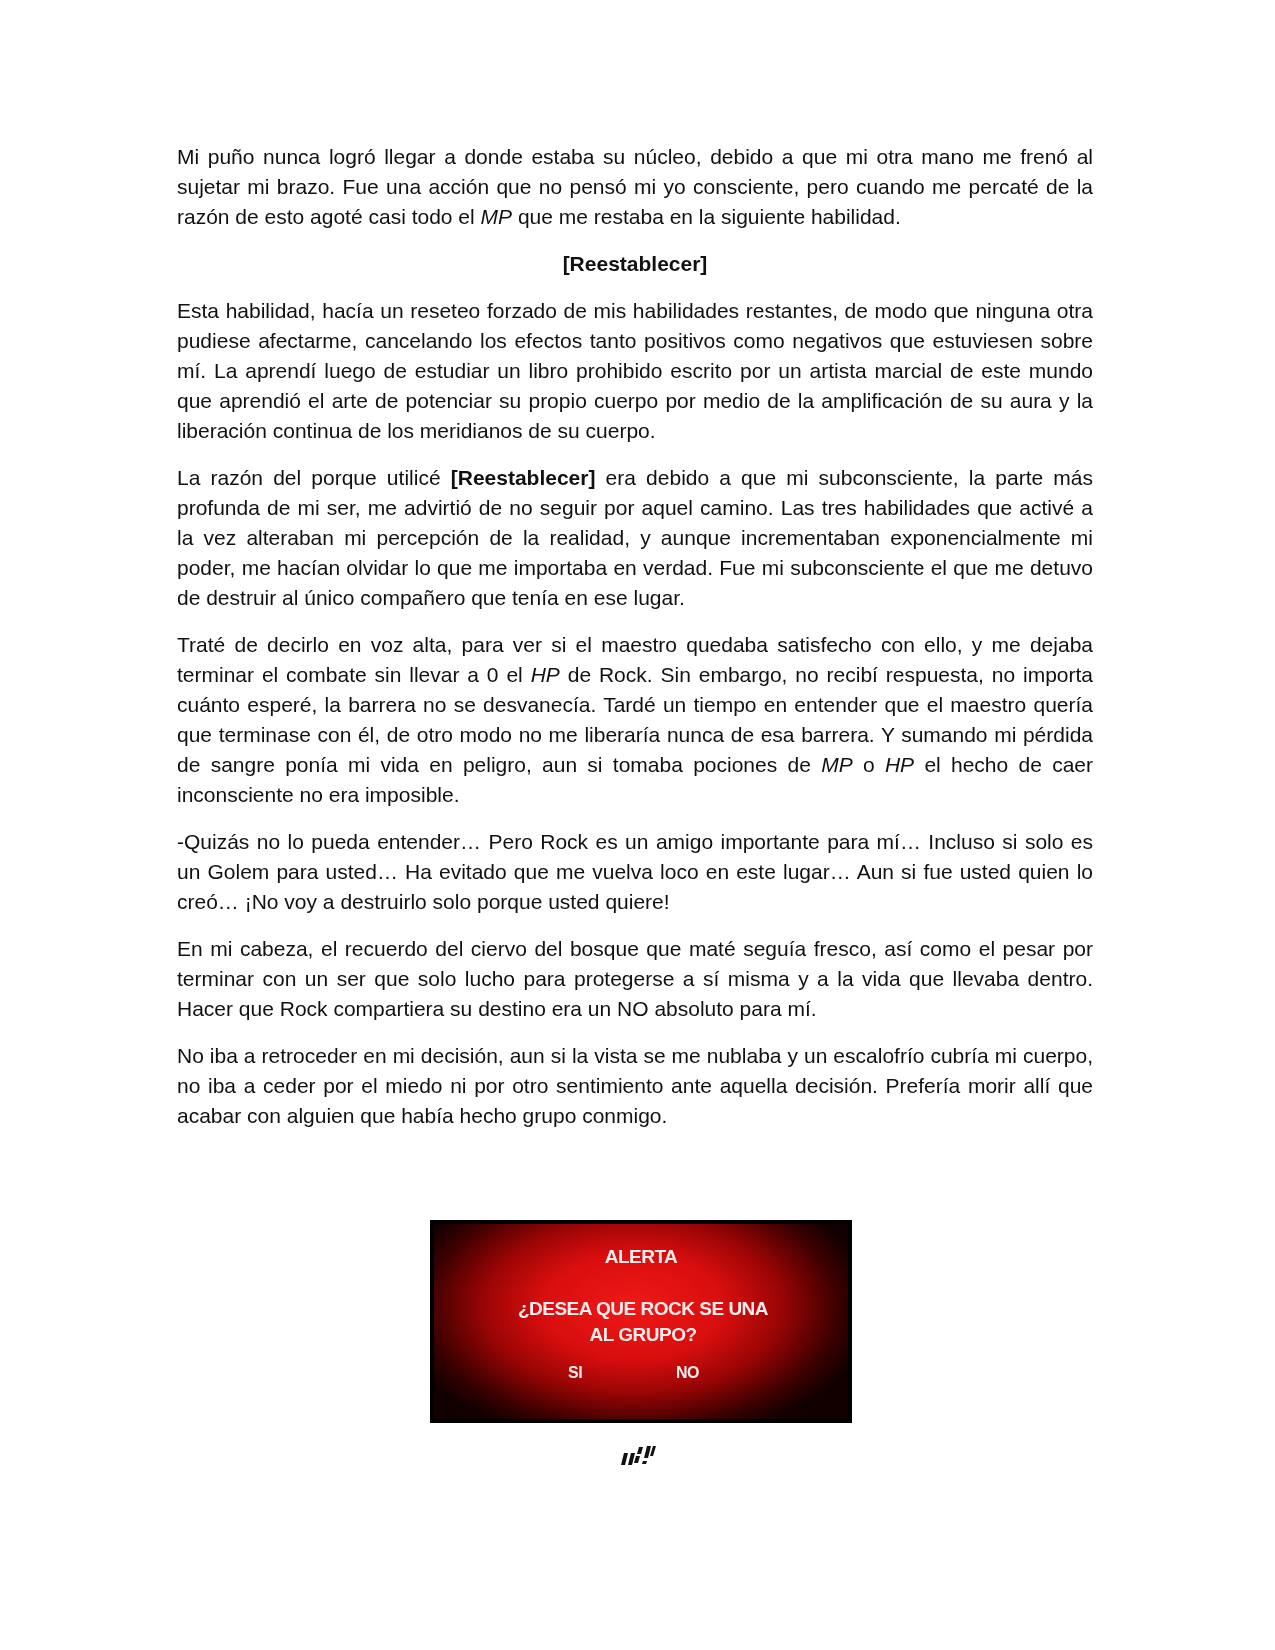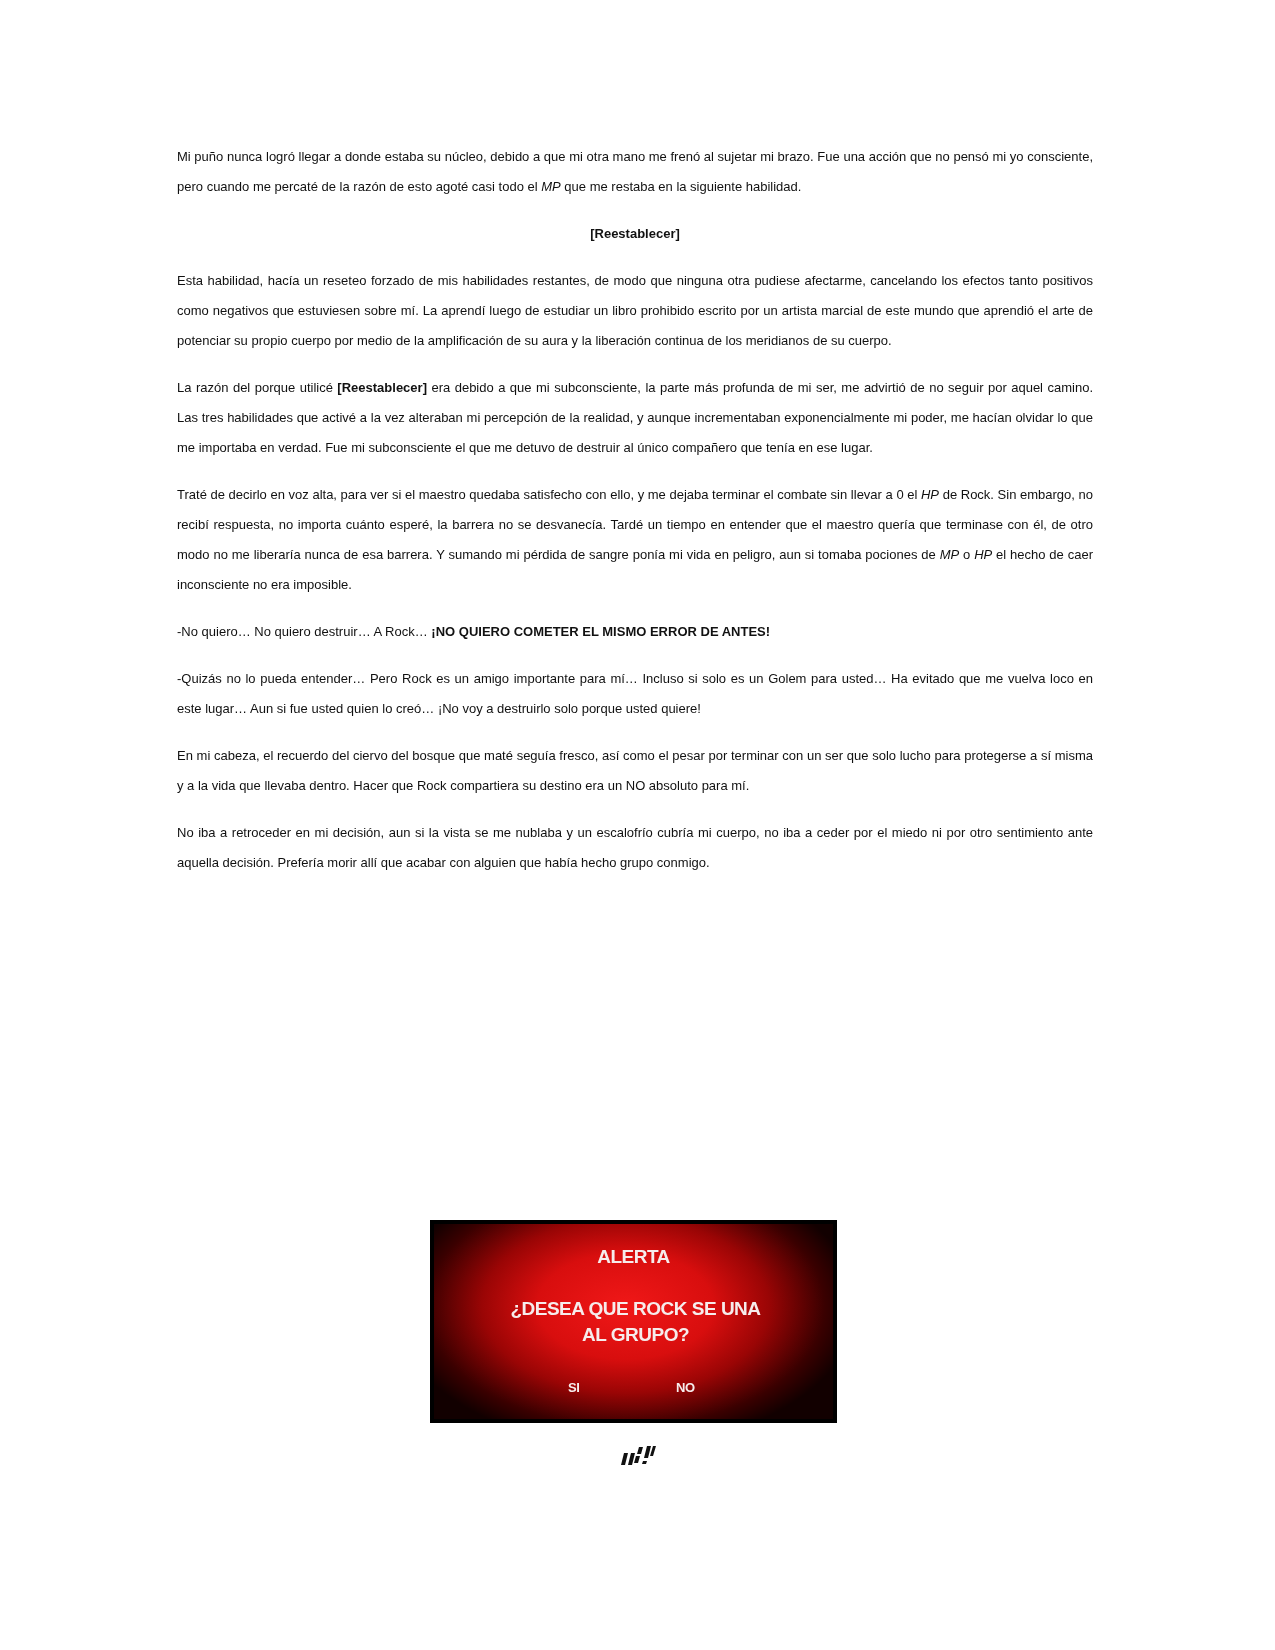--- a/index.html
+++ b/index.html
@@ -3,51 +3,52 @@
 <meta charset="utf-8">
 <style>
   html, body { margin: 0; padding: 0; background: #ffffff; }
   body { width: 1275px; height: 1650px; position: relative; overflow: hidden; }
   .page {
     position: absolute;
     left: 177px;
     top: 142px;
     width: 916px;
     font-family: "Liberation Sans", sans-serif;
-    font-size: 13px;
+    font-size: 21px;
     line-height: 30px;
     color: #111111;
   }
   .para { margin: 0 0 17px 0; text-align: justify; text-justify: inter-word; }
   .para:last-child { margin-bottom: 0; }
   .heading { margin: 0 0 17px 0; text-align: center; font-weight: bold; }
   .b { font-weight: bold; }
   .i { font-style: italic; }
 
   .alert-wrap {
     position: absolute;
     left: 430px;
     top: 1220px;
     width: 407px;
     height: 203px;
     background: #000000;
+    padding-left: 15px;
   }
   .alert {
     position: absolute;
     left: 4px; top: 4px; right: 4px; bottom: 4px;
     background: radial-gradient(ellipse 58% 72% at 48% 42%, #f01818 0%, #d80e0e 38%, #9a0505 62%, #3a0000 86%, #120000 100%);
     font-family: "Liberation Sans", sans-serif;
     color: #f6ecec;
     font-weight: bold;
     text-align: center;
     letter-spacing: -0.5px;
   }
   .alert-title { position: absolute; left: 0; right: 0; top: 22px; font-size: 19px; }
   .alert-q { position: absolute; left: 4px; right: 0; top: 72px; font-size: 19px; line-height: 26px; }
-  .alert-btn { position: absolute; top: 156px; font-size: 13px; cursor: pointer; }
+  .alert-btn { position: absolute; top: 140px; font-size: 16px; cursor: pointer; }
   .alert-si { left: 134px; }
   .alert-no { left: 242px; }
 
   .ornament {
     position: absolute;
     left: 620px;
     top: 1445px;
     width: 36px;
     height: 22px;
   }
@@ -70,23 +71,20 @@
 
   <p class="para">
     <span>La razón del porque utilicé </span><span class="b">[Reestablecer]</span><span> era debido a que mi subconsciente, la parte más profunda de mi ser, me advirtió de no seguir por aquel camino. Las tres habilidades que activé a la vez alteraban mi percepción de la realidad, y aunque incrementaban exponencialmente mi poder, me hacían olvidar lo que me importaba en verdad. Fue mi subconsciente el que me detuvo de destruir al único compañero que tenía en ese lugar.</span>
   </p>
 
 
   <p class="para">
     <span>Traté de decirlo en voz alta, para ver si el maestro quedaba satisfecho con ello, y me dejaba terminar el combate sin llevar a 0 el </span><span class="i">HP</span><span> de Rock. Sin embargo, no recibí respuesta, no importa cuánto esperé, la barrera no se desvanecía. Tardé un tiempo en entender que el maestro quería que terminase con él, de otro modo no me liberaría nunca de esa barrera. Y sumando mi pérdida de sangre ponía mi vida en peligro, aun si tomaba pociones de </span><span class="i">MP</span><span> o </span><span class="i">HP</span><span> el hecho de caer inconsciente no era imposible.</span>
   </p>
 
-  <p class="para">
-    <span>-No quiero… No quiero destruir… A Rock… </span><span class="b">¡NO QUIERO COMETER EL MISMO ERROR DE ANTES!</span>
-  </p>
 
   <p class="para">
     <span>-Quizás no lo pueda entender… Pero Rock es un amigo importante para mí… Incluso si solo es un Golem para usted… Ha evitado que me vuelva loco en este lugar… Aun si fue usted quien lo creó… ¡No voy a destruirlo solo porque usted quiere!</span>
   </p>
 
   <p class="para">
     <span>En mi cabeza, el recuerdo del ciervo del bosque que maté seguía fresco, así como el pesar por terminar con un ser que solo lucho para protegerse a sí misma y a la vida que llevaba dentro. Hacer que Rock compartiera su destino era un NO absoluto para mí.</span>
   </p>
 
   <p class="para">

